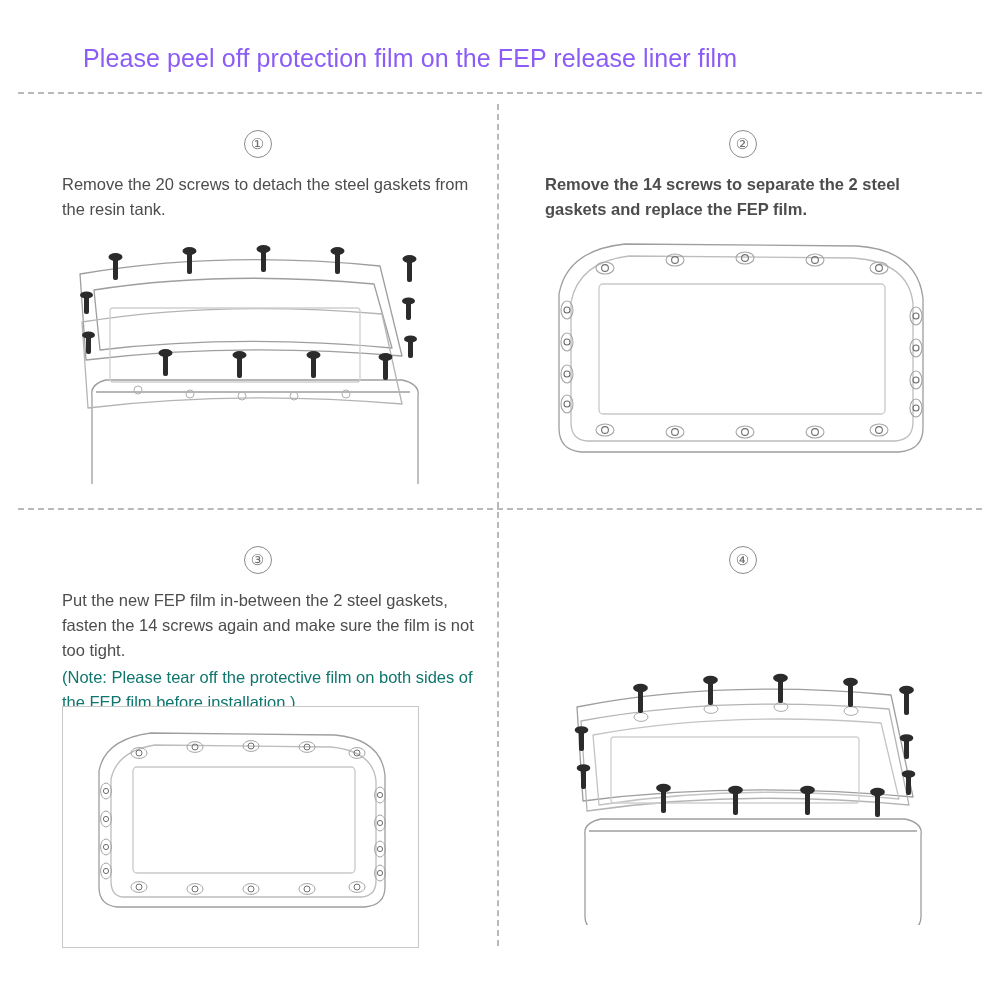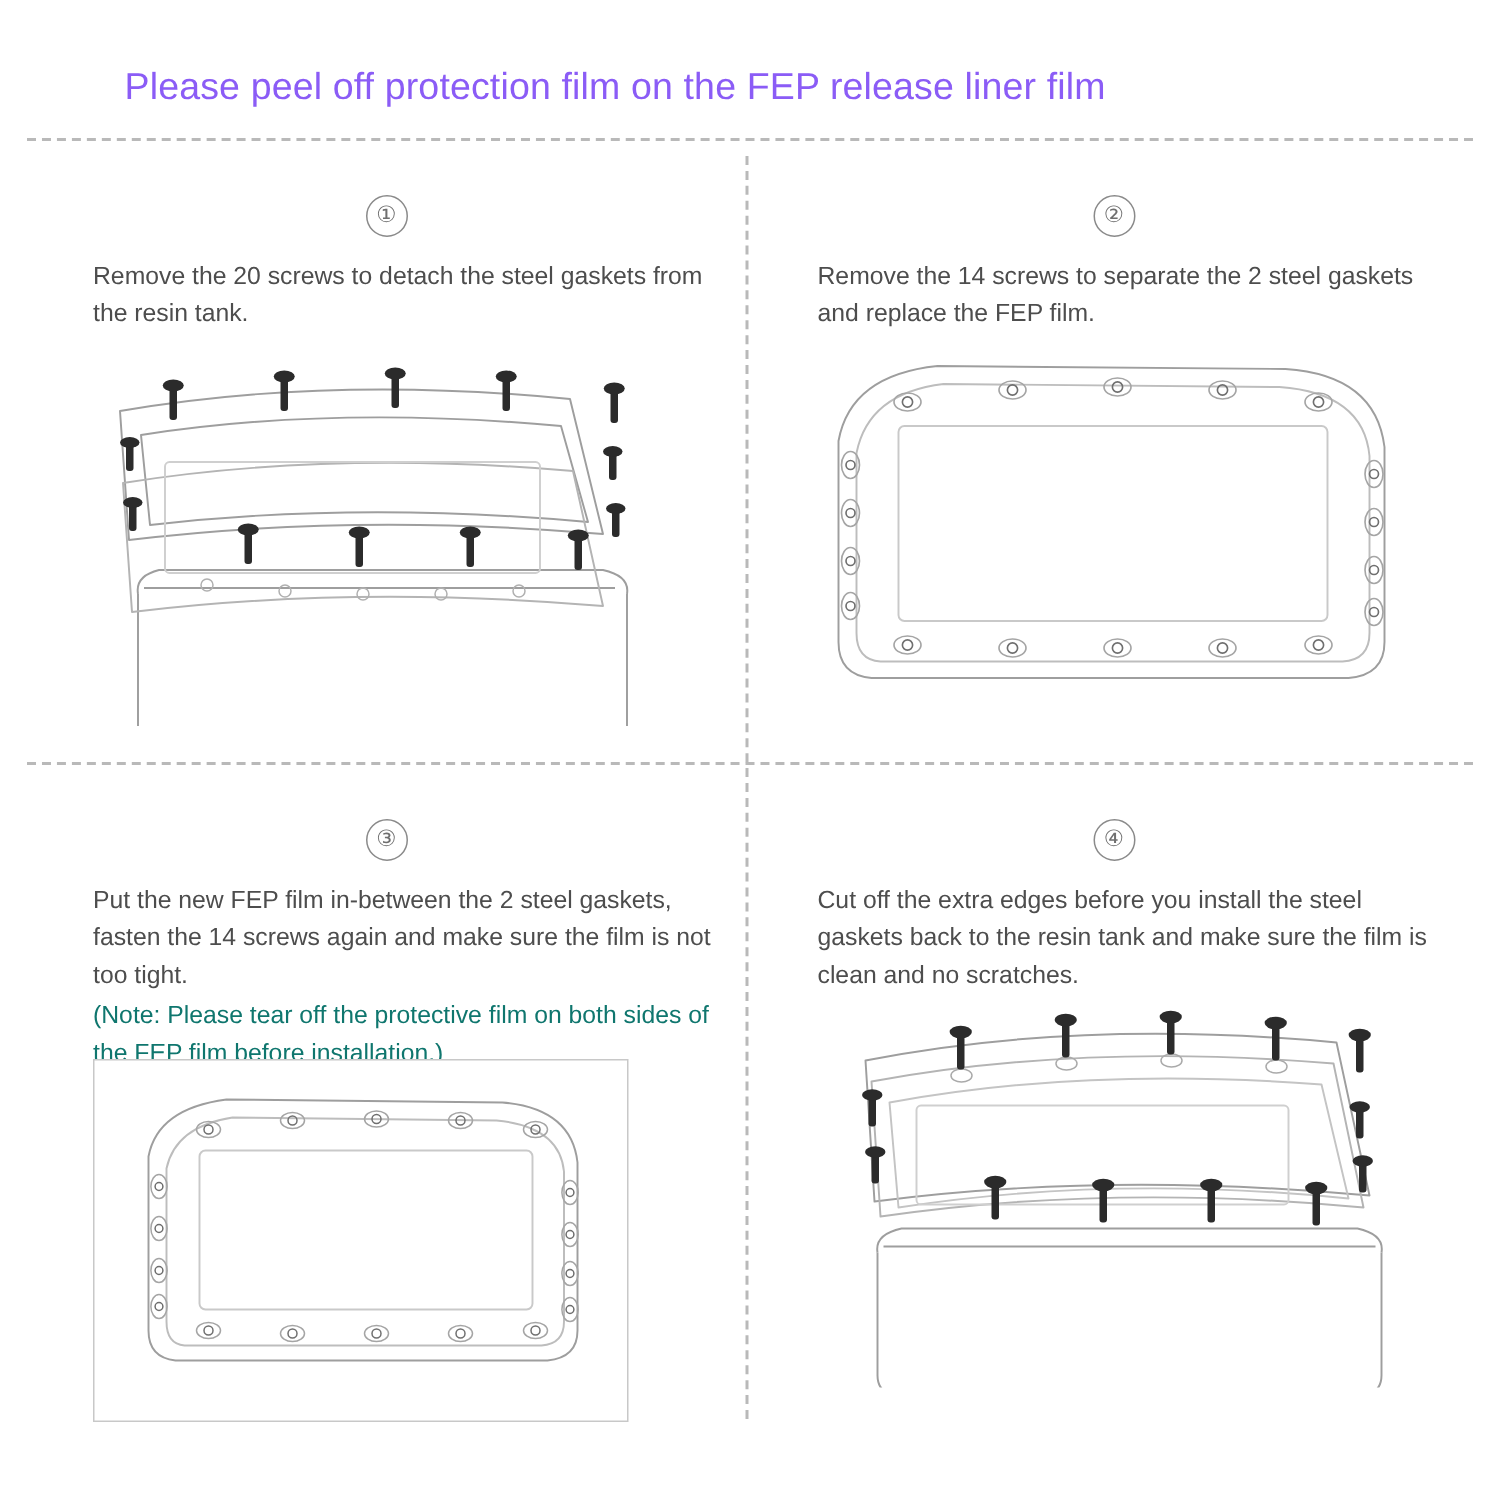--- a/index.html
+++ b/index.html
@@ -80,21 +80,21 @@
   }
   .step-text {
     position: absolute;
     top: 68px;
     left: 42px;
     width: 420px;
     font-size: 16.5px;
     line-height: 25px;
     color: #4d4d4d;
   }
-  .p2 .step-text, .p4 .step-text { left: 40px; width: 420px; }
+  .p2 .step-text, .p4 .step-text { left: 40px; width: 420px; font-weight: bold; }
   .note {
     display: block;
     color: #0f766e;
     margin-top: 2px;
   }
 
   .fig { position: absolute; }
   .fig svg { display: block; }
 
   .framed {
@@ -316,21 +316,20 @@
             <circle cx="307" cy="130" r="2.6"></circle>
               <circle cx="307" cy="154" r="2.6"></circle>
           </g>
         </svg>
       </div>
     </div>
   </div>
 
   <div class="panel p4">
     <div class="step-num">④</div>
-    <div class="step-text">Cut off the extra edges before you install the steel gaskets back to the resin tank and make sure the film is clean and no scratches.</div>
 
     <div class="fig" style="left:50px; top:145px;">
       <svg width="400" height="260" viewBox="0 0 400 260">
         <g fill="none" stroke="#9e9e9e" stroke-width="1.3" stroke-linejoin="round">
 
           <path d="M30 170 L30 252 Q30 266 48 266 L348 266 Q366 266 366 252 L366 170"></path>
           <path d="M30 170 Q28 158 46 154 L350 154 Q368 158 366 170"></path>
           <path d="M34 166 L362 166"></path>
 
           <path d="M22 42 Q165 14 336 30 L358 132 Q182 116 28 136 Z"></path>

